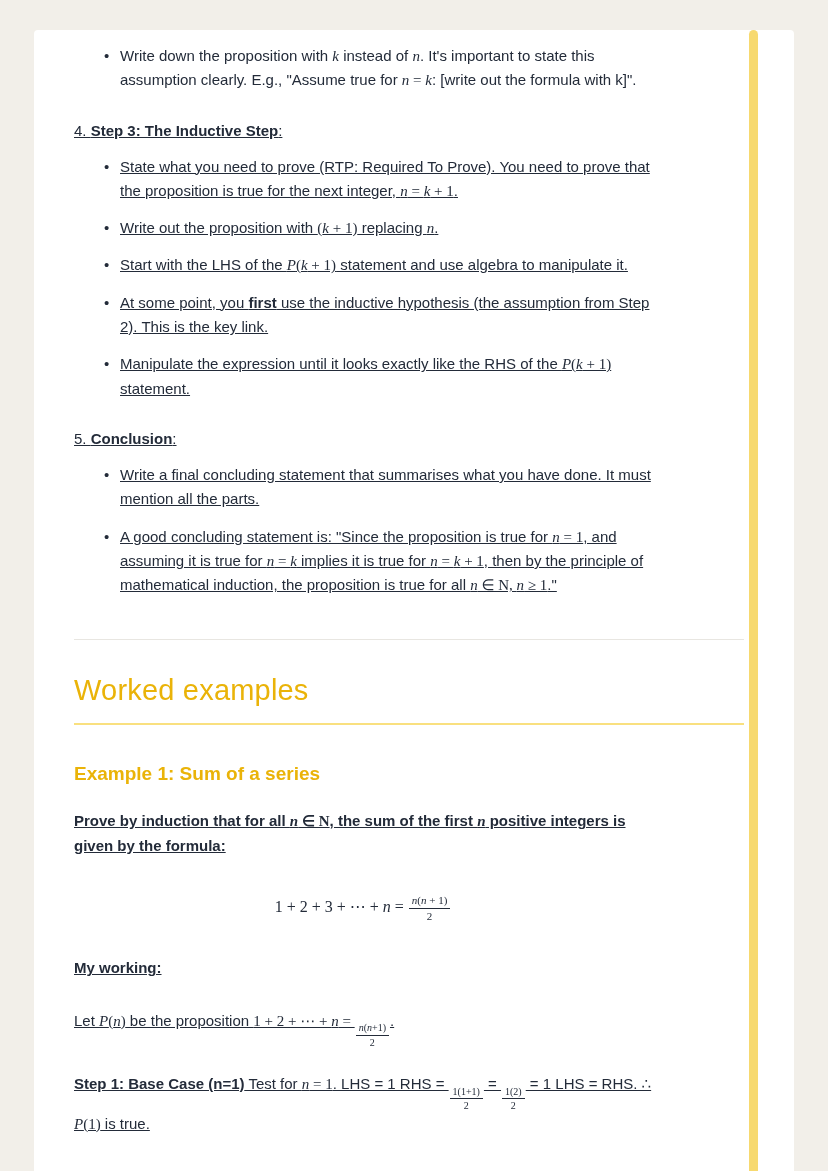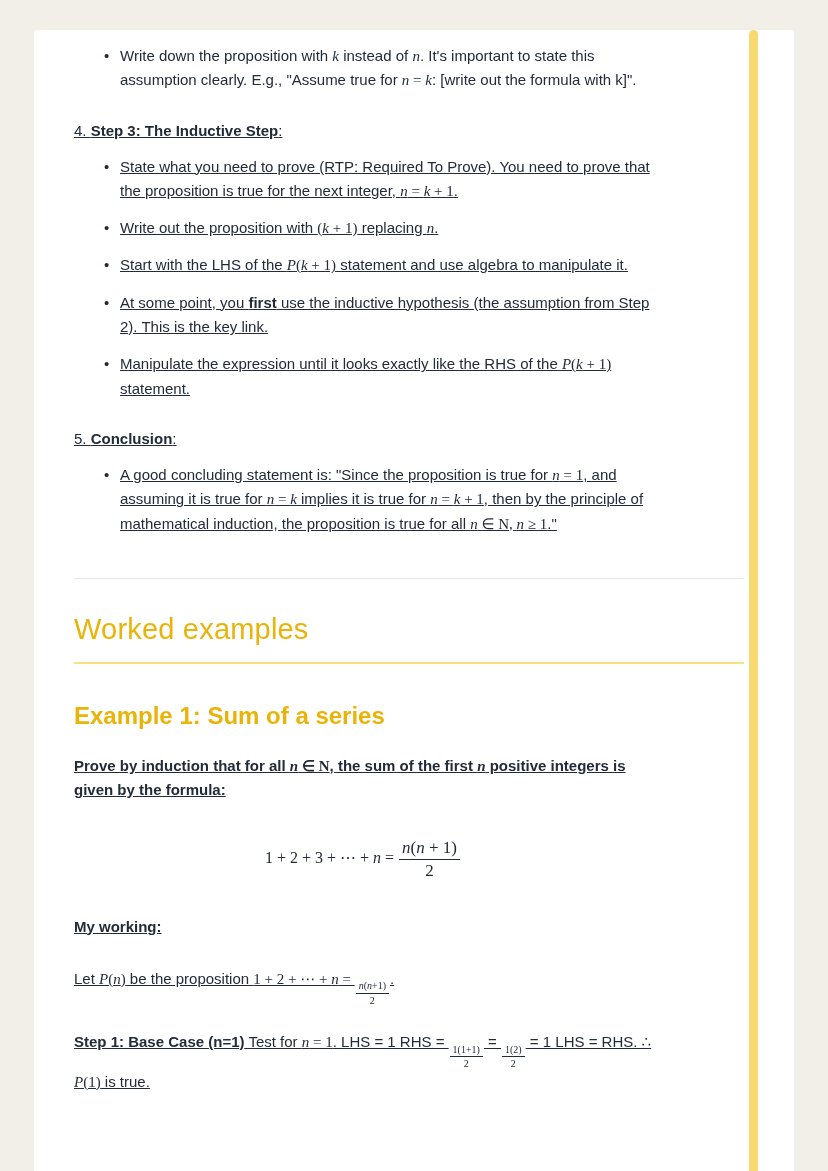--- a/index.html
+++ b/index.html
@@ -68,21 +68,21 @@
     letter-spacing:0.2px;
   }
   .accent-rule {
     height:2px;
     background:var(--accent_light,#f9e07f);
     margin:16px 0 0;
     width:670px;
   }
   h2 {
     margin:38px 0 0;
-    font-size:24px;
+    font-size:19px;
     font-weight:700;
     color:var(--accent,#eab308);
   }
   .bold-para { font-weight:700; margin-top:24px; }
   .para { margin-top:28px; }
   .equation {
     margin:36px 0 8px;
     text-align:center;
     font-size:16px;
     font-family:"Liberation Serif", serif;
@@ -101,21 +101,21 @@
     font-size:10px;
     vertical-align:-0.55em;
     margin:0 1px;
   }
   .frac .fnum {
     border-bottom:1px solid currentColor;
     padding:0 3px 1px;
     text-align:center;
   }
   .frac .fden { padding-top:1px; text-align:center; }
-  .equation .frac { font-size:17px; vertical-align:middle; }
+  .equation .frac { font-size:11px; vertical-align:middle; }
 </style>
 </head>
 <body>
 
 <div class="page">
   <div class="stripe"></div>
 
   <div class="content">
 
     <ul class="bullets">
@@ -129,20 +129,21 @@
             <li><span>State what you need to prove (RTP: Required To Prove). You need to prove that the proposition is true for the next integer, </span><span class="i">n</span><span class="r"> = </span><span class="i">k</span><span class="r"> + 1</span><span>.</span></li>
             <li><span>Write out the proposition with </span><span class="r">(</span><span class="i">k</span><span class="r"> + 1)</span><span> replacing </span><span class="i">n</span><span>.</span></li>
             <li><span>Start with the LHS of the </span><span class="i">P</span><span class="r">(</span><span class="i">k</span><span class="r"> + 1)</span><span> statement and use algebra to manipulate it.</span></li>
             <li><span>At some point, you </span><span class="b">first</span><span> use the inductive hypothesis (the assumption from Step 2). This is the key link.</span></li>
             <li><span>Manipulate the expression until it looks exactly like the RHS of the </span><span class="i">P</span><span class="r">(</span><span class="i">k</span><span class="r"> + 1)</span><span> statement.</span></li>
           </ul>
         </div>
         <div class="num-item">
           <div class="num-head"><span>5. </span><span class="b">Conclusion</span><span>:</span></div>
           <ul class="bullets">
+            <li><span>Write a final concluding statement that summarises what you have done. It must mention all the parts.</span></li>
             <li><span>A good concluding statement is: "Since the proposition is true for </span><span class="i">n</span><span class="r"> = 1</span><span>, and assuming it is true for </span><span class="i">n</span><span class="r"> = </span><span class="i">k</span><span> implies it is true for </span><span class="i">n</span><span class="r"> = </span><span class="i">k</span><span class="r"> + 1</span><span>, then by the principle of mathematical induction, the proposition is true for all </span><span class="i">n</span><span class="r"> ∈ N, </span><span class="i">n</span><span class="r"> ≥ 1</span><span>."</span></li>
           </ul>
         </div>
       </div>
 
     <div class="divider"></div>
 
     <h1>Worked examples</h1>
     <div class="accent-rule"></div>
 

